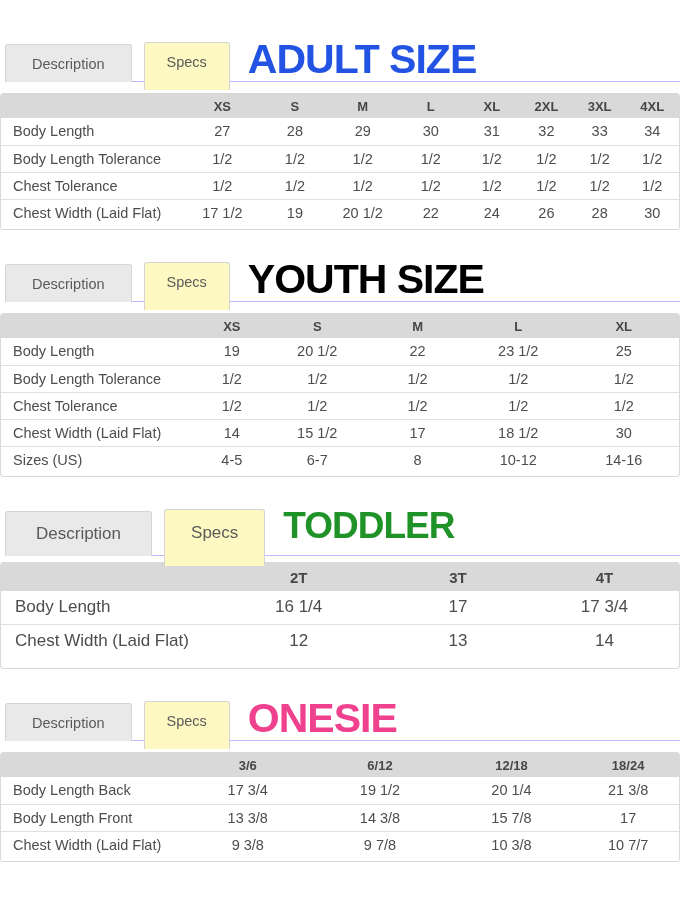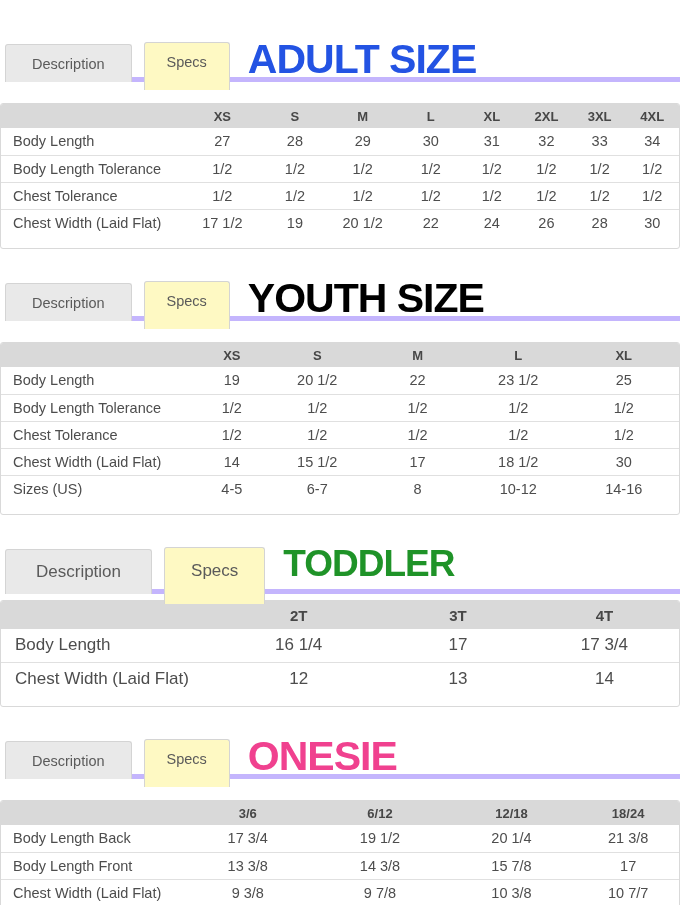--- a/index.html
+++ b/index.html
@@ -15,21 +15,21 @@
 
   .size-section { margin-top: 34px; }
   .size-section:first-child { margin-top: 0; }
 
   
   .tabbar {
     position: relative;
     display: flex;
     align-items: flex-start;
     height: 38px;
-    border-bottom: 5px solid #c4b5fd;
+    border-bottom: 1px solid #c4b5fd;
     margin-left: 5px;
   }
   .tab {
     display: flex;
     align-items: center;
     justify-content: center;
     font-size: 14.5px;
     color: #5a5a5a;
     cursor: pointer;
     border-radius: 3px 3px 0 0;
@@ -60,24 +60,24 @@
     margin-top: -7px;
     font-size: 41px;
     font-weight: bold;
     letter-spacing: -1px;
     line-height: 1.1;
     white-space: nowrap;
   }
 
   
   .tablewrap {
-    margin-top: 21px;
+    margin-top: 11px;
     border: 1px solid #d9d9d9;
     border-radius: 3px;
-    padding-bottom: 12px;
+    padding-bottom: 3px;
     overflow: hidden;
   }
   table { width: 100%; border-collapse: collapse; table-layout: fixed; }
   thead th {
     background: #d9d9d9;
     height: 24px;
     font-size: 13px;
     font-weight: bold;
     color: #474747;
     text-align: center;

